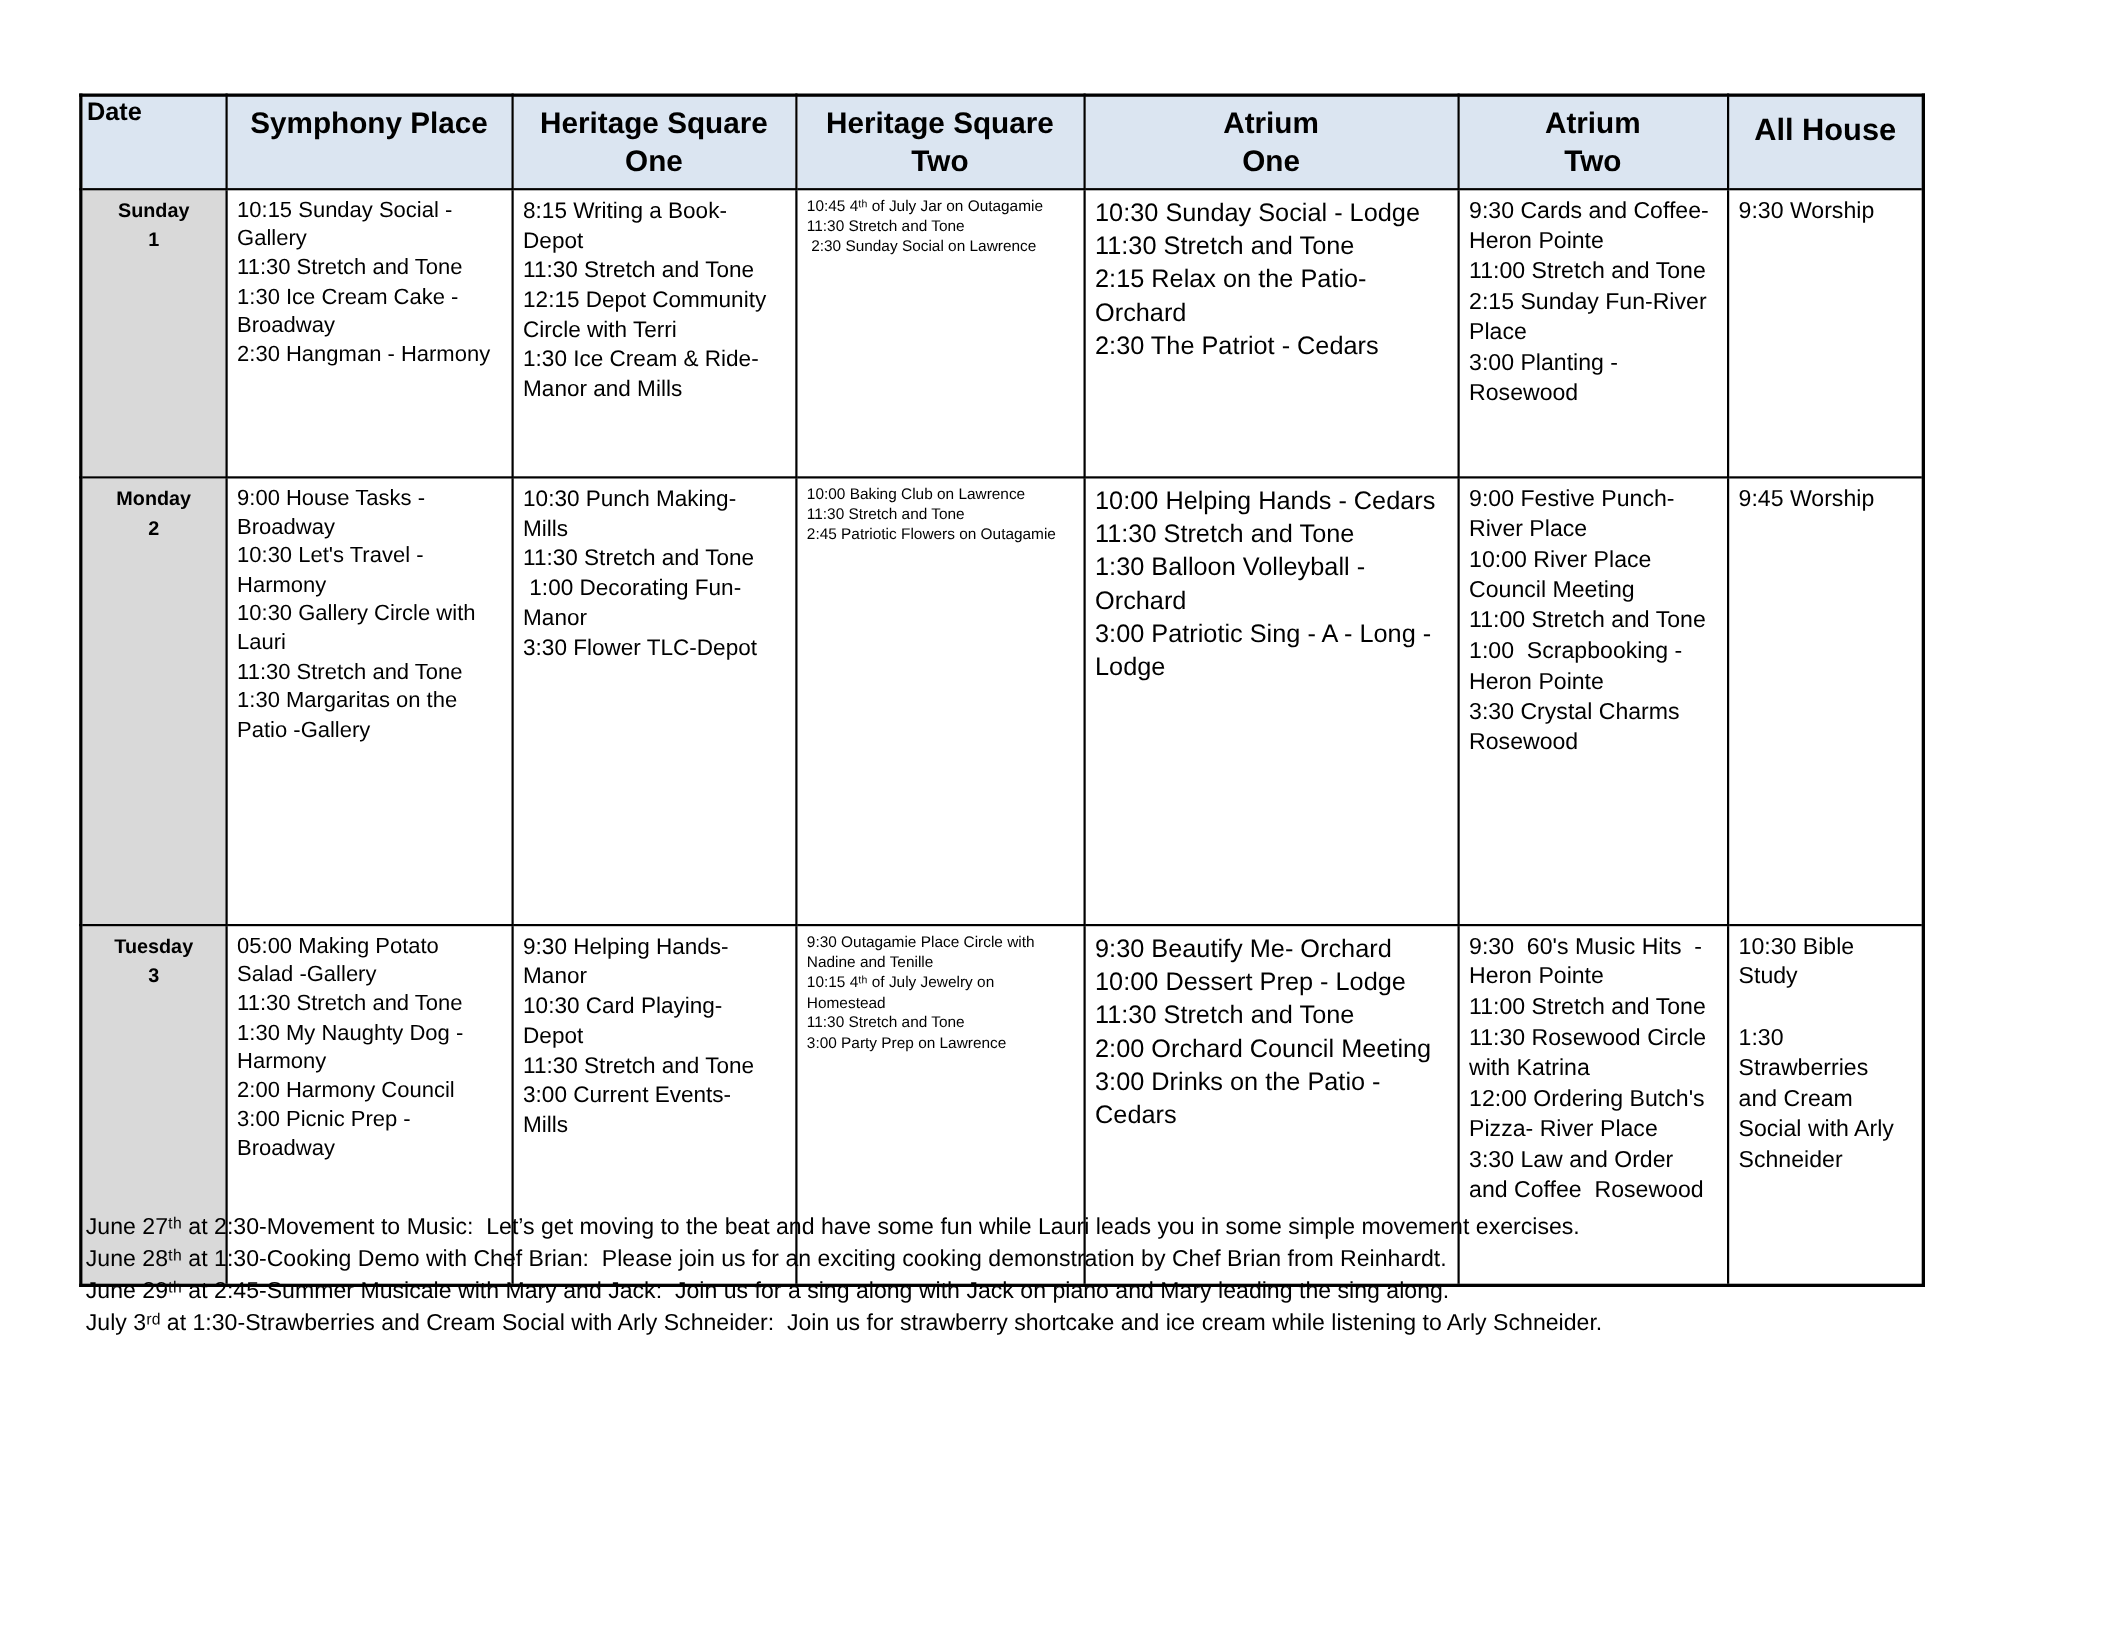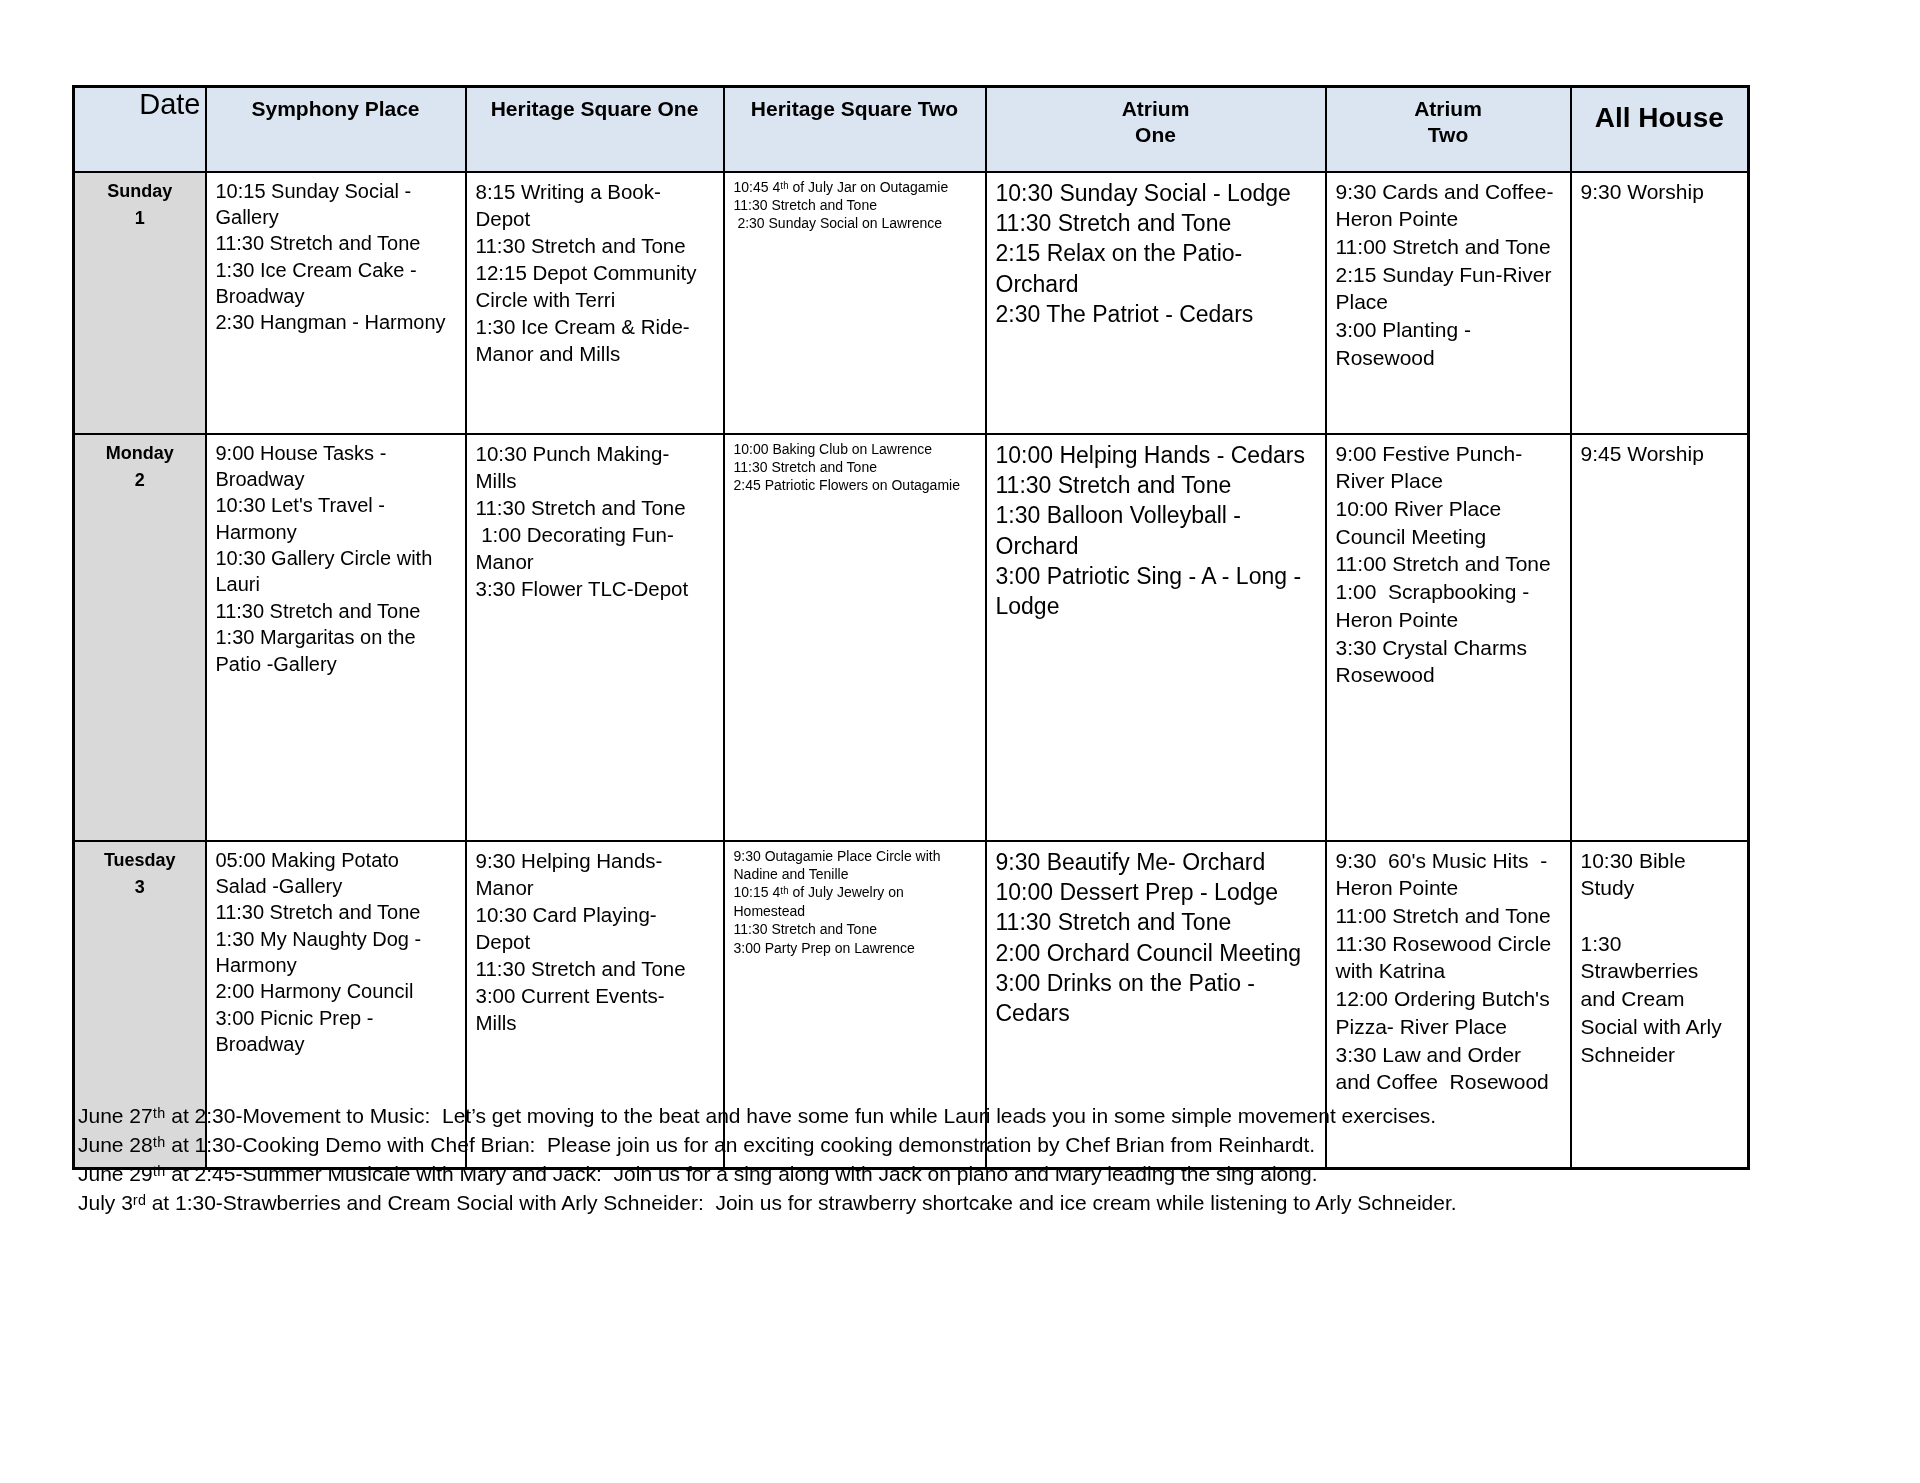--- a/index.html
+++ b/index.html
@@ -18,30 +18,30 @@
   }
   table.sched th, table.sched td{
     border:2px solid #000;
     vertical-align:top;
     overflow:hidden;
   }
   th.colhead{
     background:#dbe5f1;
     font-weight:bold;
     text-align:center;
-    font-size:21px;
+    font-size:27px;
     padding:8px 4px 0 4px;
     white-space:pre-line;
     line-height:1.25;
   }
   th.th-date{
     background:#dbe5f1;
-    font-weight:normal;
-    text-align:right;
-    font-size:29px;
+    font-weight:bold;
+    text-align:left;
+    font-size:23px;
     vertical-align:bottom;
     padding:0 4px 1px 4px;
   }
   th.th-allhouse{
     vertical-align:top;
     font-size:28px;
     padding-top:12px;
   }
   td.daycell{
     background:#d9d9d9;

